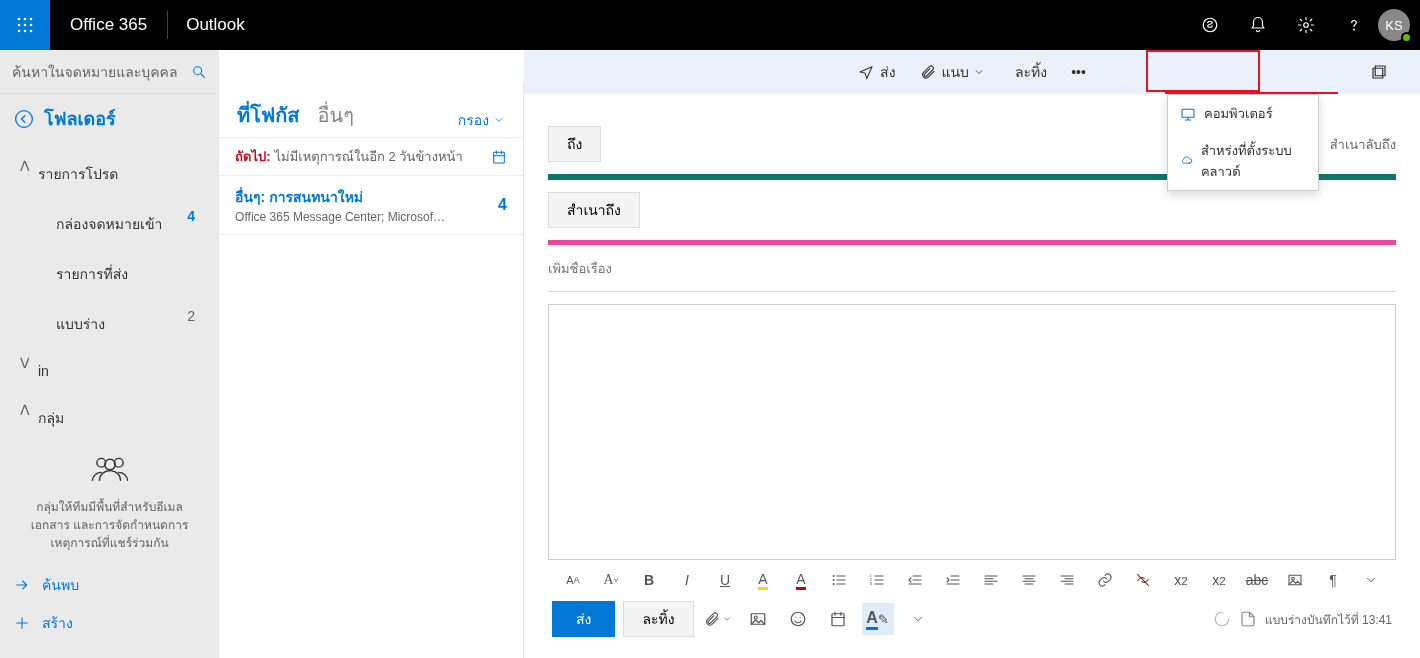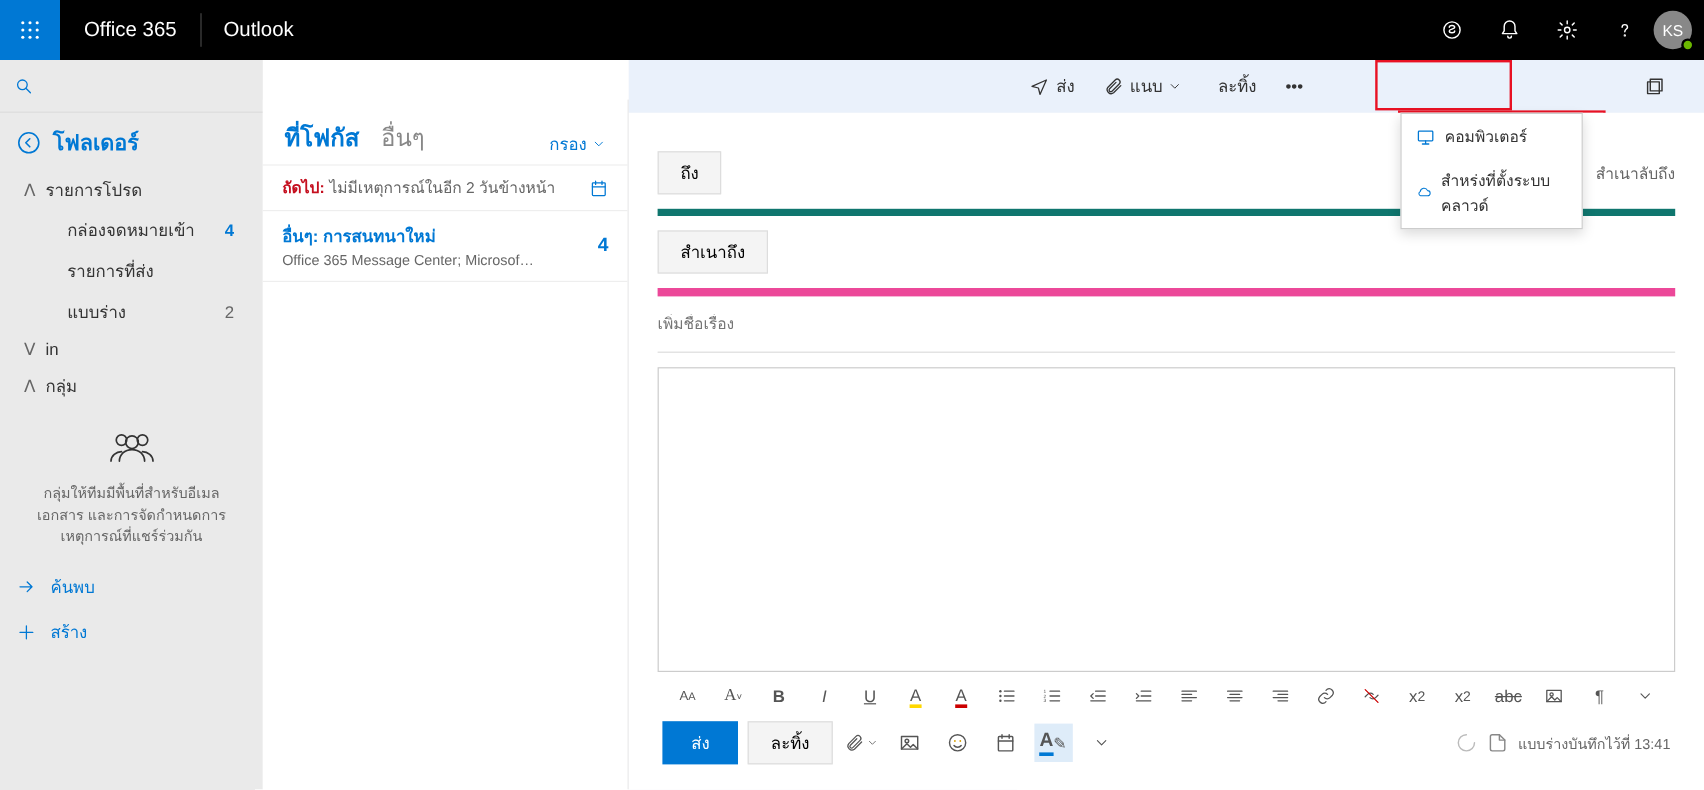--- a/index.html
+++ b/index.html
@@ -25,21 +25,21 @@
 .sidebar { width: 230px; background: #eaeaea; display: flex; flex-direction: column; font-size: 14px; color: #333; }
 .search-row { height: 44px; display: flex; align-items: center; padding: 0 12px; border-bottom: 1px solid #ddd; }
 .search-row .ph { flex: 1; color: #666; font-size: 14px; }
 .search-row svg { color: #0078d4; }
 .folders-head { display: flex; align-items: center; padding: 10px 14px 6px; font-size: 18px; font-weight: 600; color: #0078d4; }
 .folders-head svg { margin-right: 10px; }
 .tree { padding: 2px 0; }
 .tree-row { display: flex; align-items: center; padding: 6px 14px 6px 20px; cursor: pointer; }
 .tree-row.l2 { padding-left: 56px; }
 .tree-row .chev { width: 12px; margin-right: 6px; color: #666; }
-.tree-row .lbl { flex: 1; }
+.tree-row .lbl { flex: 1; margin-top: 16px; }
 .tree-row .cnt { color: #0078d4; font-weight: 600; padding-right: 10px; }
 .tree-row .cnt.gray { color: #666; font-weight: 400; }
 .groups-block { padding: 14px 20px; text-align: center; color: #666; font-size: 12px; line-height: 1.5; }
 .groups-block svg { width: 42px; height: 34px; margin-bottom: 8px; color: #333; }
 .side-action { display: flex; align-items: center; padding: 8px 14px; color: #0078d4; cursor: pointer; }
 .side-action svg { width: 16px; height: 16px; margin-right: 12px; }
 
 
 .msglist { width: 320px; background: #fff; border-right: 1px solid #e5e5e5; display: flex; flex-direction: column; margin-top: 33px; }
 .ml-head { display: flex; align-items: flex-end; padding: 16px 18px 6px; border-bottom: 1px solid #eee; }
@@ -73,21 +73,21 @@
 
 
 .attach-menu { position: absolute; top: 44px; left: 643px; width: 152px; background: #fff; border: 1px solid #ccc; box-shadow: 0 4px 10px rgba(0,0,0,0.15); z-index: 5; }
 .attach-menu .mi { display: flex; align-items: center; padding: 8px 12px; font-size: 13px; color: #333; cursor: pointer; }
 .attach-menu .mi svg { margin-right: 8px; color: #0078d4; }
 
 
 .cbody { flex: 1; padding: 20px 24px 10px; background: #fff; margin: 0; display: flex; flex-direction: column; position: relative; }
 .to-row { display: flex; align-items: center; padding: 12px 0; border-bottom: 6px solid #0f766e; }
 .to-btn { background: #f4f4f4; border: 1px solid #ddd; padding: 6px 18px; font-size: 14px; cursor: pointer; }
-.cc-row { display: flex; align-items: center; padding: 12px 0; border-bottom: 7px solid #ec4899; }
+.cc-row { display: flex; align-items: center; padding: 12px 0; border-bottom: 5px solid #ec4899; }
 .bcc-link { margin-left: auto; font-size: 13px; color: #666; cursor: pointer; }
 .subj-row { padding: 14px 0; border-bottom: 1px solid #ddd; }
 .subj-row input, .empty-subj { border: none; outline: none; font-size: 13px; color: #888; width: 100%; }
 .editor { flex: 1; border: 1px solid #ccc; margin-top: 12px; min-height: 200px; }
 .fmt-bar { height: 40px; display: flex; align-items: center; padding: 0 8px; gap: 4px; border-top: 0; }
 .fmt-bar .fb { width: 34px; height: 34px; display: flex; align-items: center; justify-content: center; color: #555; cursor: pointer; font-size: 14px; }
 
 .send-row { height: 48px; display: flex; align-items: center; padding: 0 4px 10px; gap: 8px; }
 .send-btn { background: #0078d4; color: #fff; border: none; padding: 7px 24px; font-size: 14px; cursor: pointer; }
 .discard-btn { background: #f4f4f4; border: 1px solid #ddd; padding: 6px 18px; font-size: 14px; cursor: pointer; }
@@ -145,20 +145,21 @@
   <div class="avatar">
       <span>KS</span>
       <span class="presence"></span>
     </div>
 </div>
 
 <div class="main">
 
   <div class="sidebar">
     <div class="search-row">
+      <span class="ph">ค้นหาในจดหมายและบุคคล</span>
       <svg width="16" height="16" viewBox="0 0 24 24">
           <circle cx="10" cy="10" r="6"></circle>
           <path d="M20 20l-5-5"></path>
         </svg>
     </div>
     <div class="folders-head">
       <svg width="20" height="20" viewBox="0 0 24 24">
           <circle cx="12" cy="12" r="10"></circle>
           <path d="M13 8l-4 4 4 4"></path>
         </svg>

